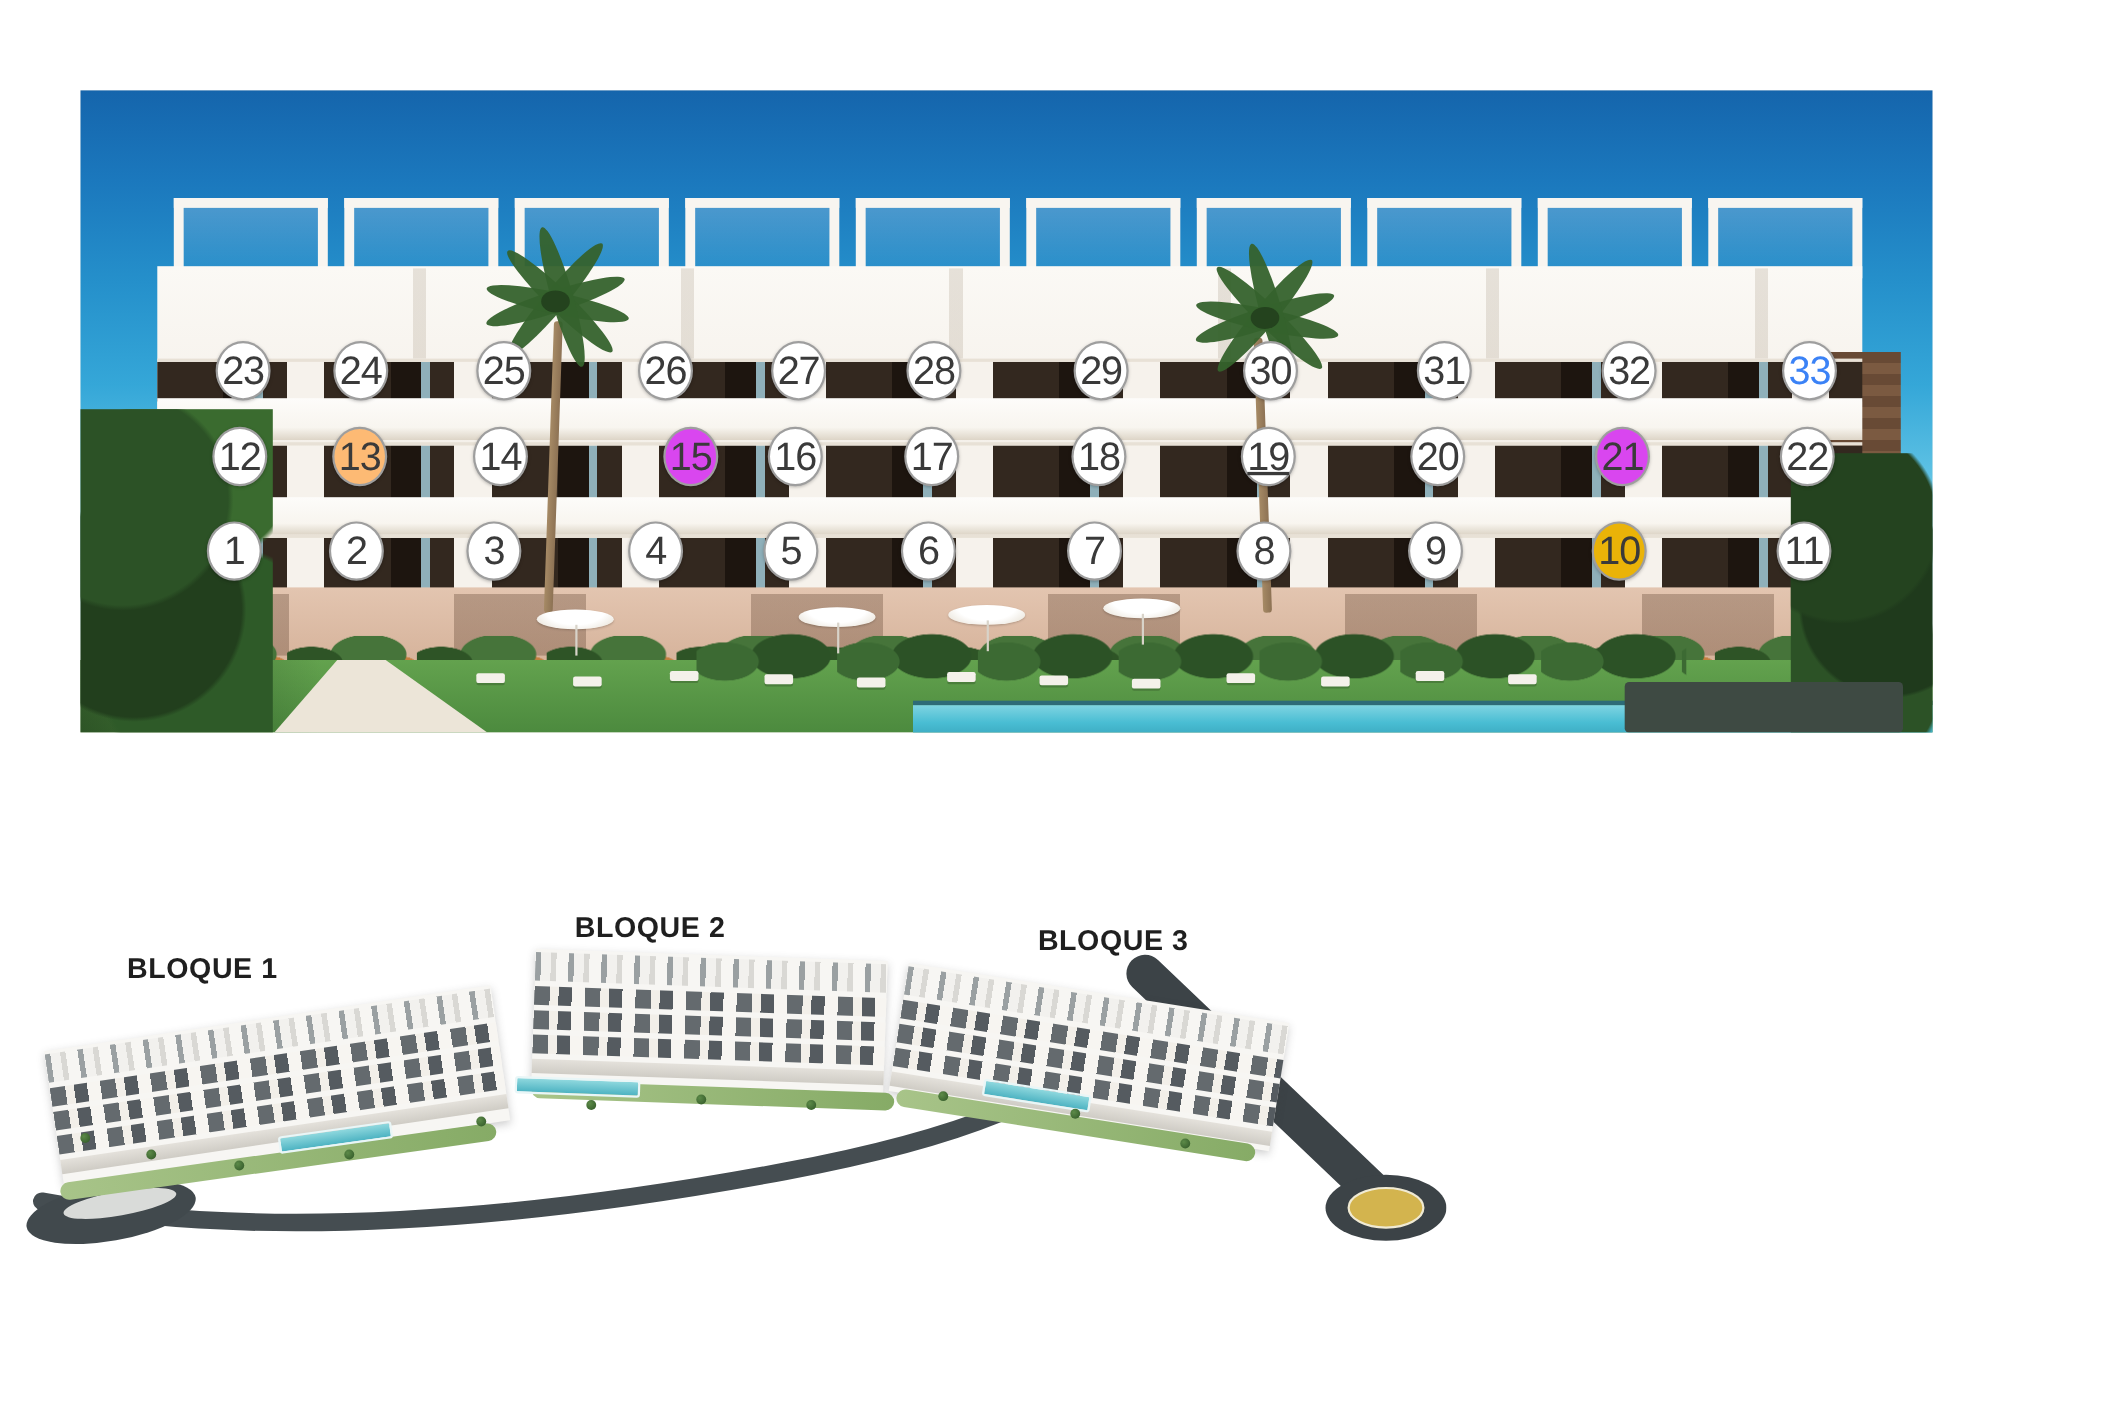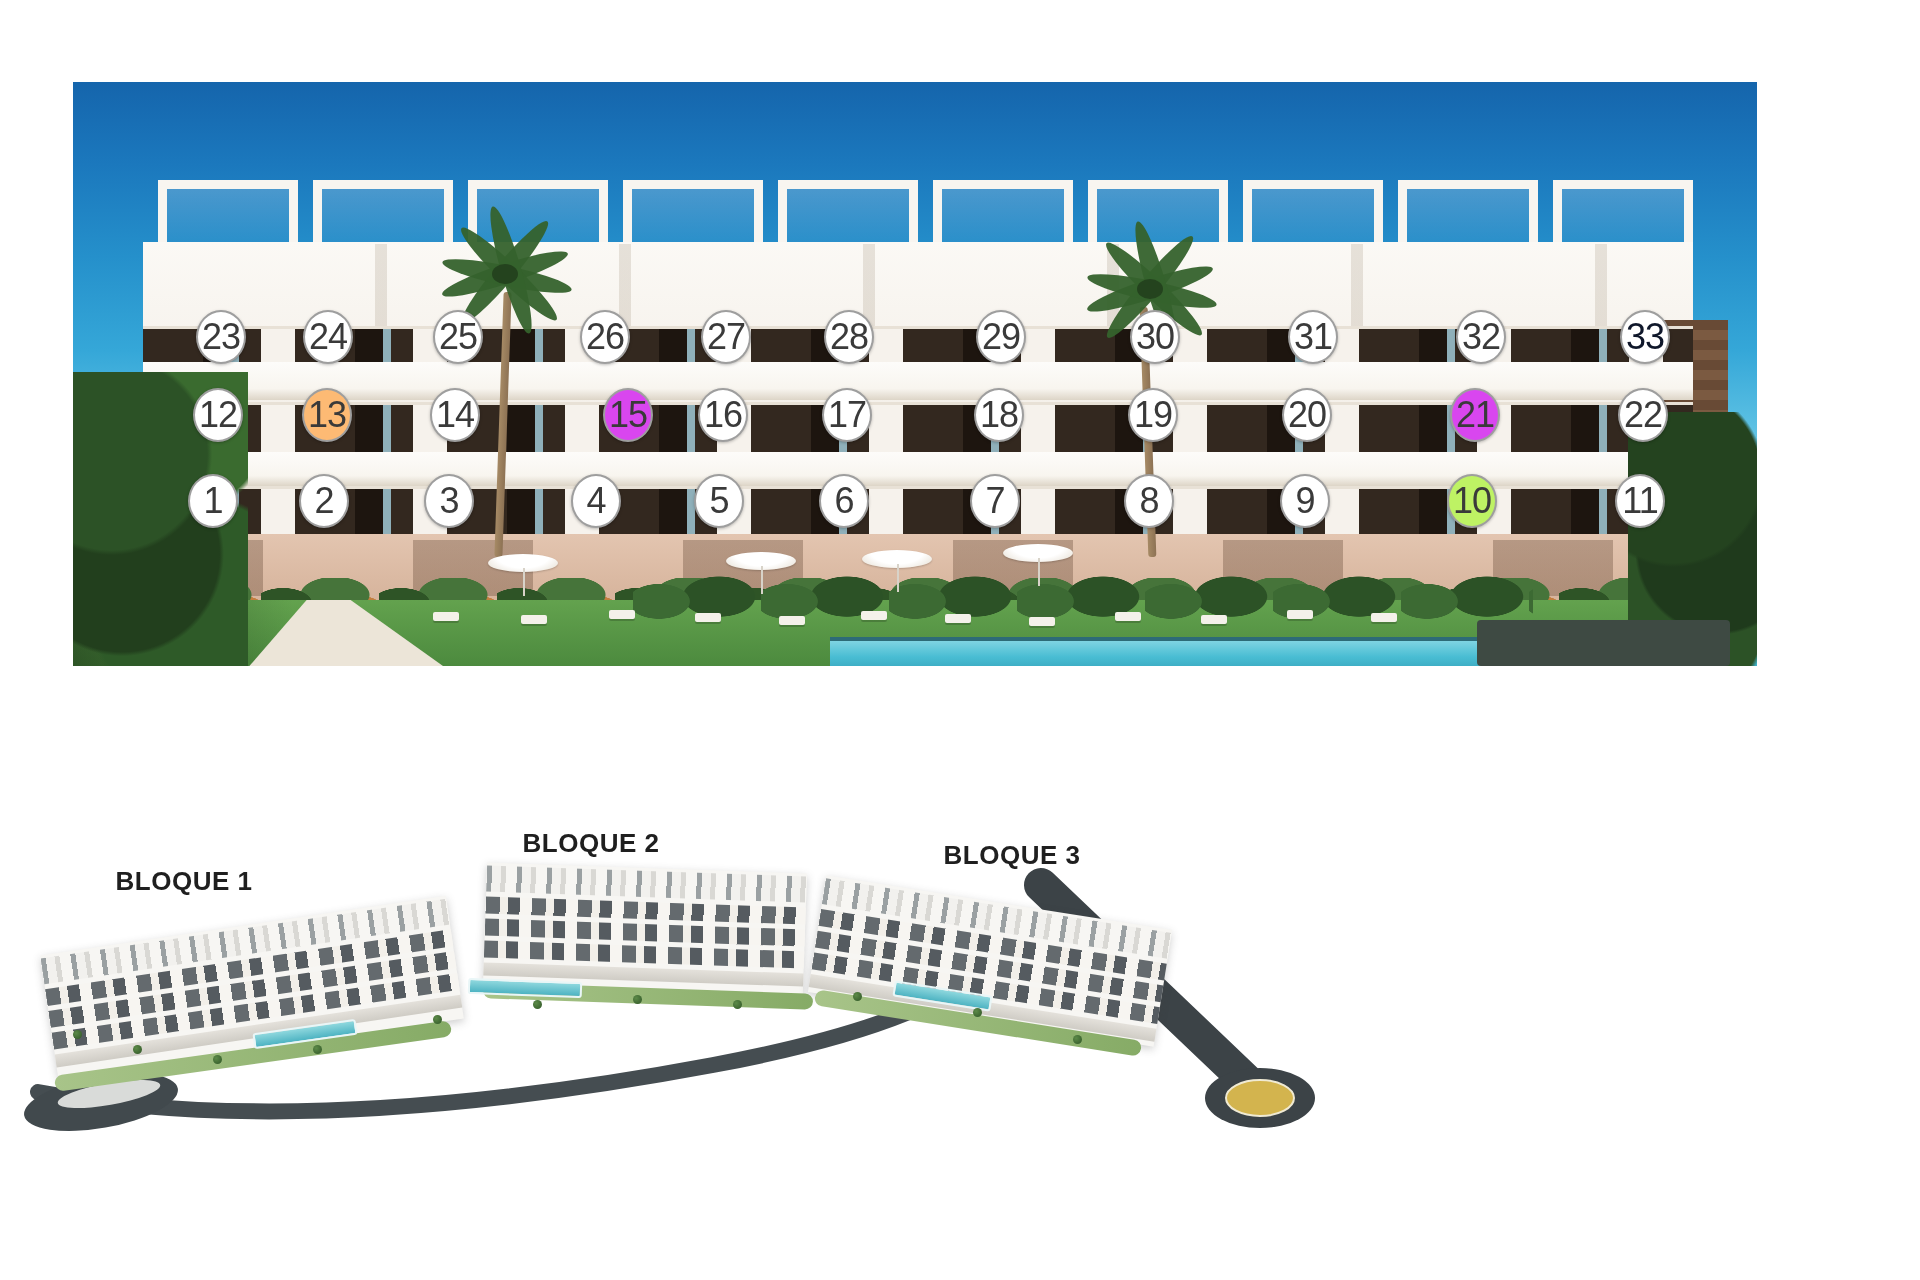--- a/index.html
+++ b/index.html
@@ -168,44 +168,44 @@
     <div>
         <div class="badge" style="left: 140px; top: 419px; background: rgb(255, 255, 255); border-color: rgb(158, 158, 158); color: rgb(58, 58, 58);">1</div>
         <div class="badge" style="left: 251px; top: 419px; background: rgb(255, 255, 255); border-color: rgb(158, 158, 158); color: rgb(58, 58, 58);">2</div>
         <div class="badge" style="left: 376px; top: 419px; background: rgb(255, 255, 255); border-color: rgb(158, 158, 158); color: rgb(58, 58, 58);">3</div>
         <div class="badge" style="left: 523px; top: 419px; background: rgb(255, 255, 255); border-color: rgb(158, 158, 158); color: rgb(58, 58, 58);">4</div>
         <div class="badge" style="left: 646px; top: 419px; background: rgb(255, 255, 255); border-color: rgb(158, 158, 158); color: rgb(58, 58, 58);">5</div>
         <div class="badge" style="left: 771px; top: 419px; background: rgb(255, 255, 255); border-color: rgb(158, 158, 158); color: rgb(58, 58, 58);">6</div>
         <div class="badge" style="left: 922px; top: 419px; background: rgb(255, 255, 255); border-color: rgb(158, 158, 158); color: rgb(58, 58, 58);">7</div>
         <div class="badge" style="left: 1076px; top: 419px; background: rgb(255, 255, 255); border-color: rgb(158, 158, 158); color: rgb(58, 58, 58);">8</div>
         <div class="badge" style="left: 1232px; top: 419px; background: rgb(255, 255, 255); border-color: rgb(158, 158, 158); color: rgb(58, 58, 58);">9</div>
-        <div class="badge" style="left: 1399px; top: 419px; background: #bef264; border-color: rgb(158, 158, 158); color: rgb(58, 58, 58);">10</div>
+        <div class="badge" style="left: 1399px; top: 419px; background: #eab308; border-color: rgb(158, 158, 158); color: rgb(58, 58, 58);">10</div>
         <div class="badge" style="left: 1567px; top: 419px; background: rgb(255, 255, 255); border-color: rgb(158, 158, 158); color: rgb(58, 58, 58);">11</div>
         <div class="badge" style="left: 145px; top: 333px; background: rgb(255, 255, 255); border-color: rgb(158, 158, 158); color: rgb(58, 58, 58);">12</div>
         <div class="badge" style="left: 254px; top: 333px; background: #fdba74; border-color: rgb(158, 158, 158); color: rgb(58, 58, 58);">13</div>
         <div class="badge" style="left: 382px; top: 333px; background: rgb(255, 255, 255); border-color: rgb(158, 158, 158); color: rgb(58, 58, 58);">14</div>
         <div class="badge" style="left: 555px; top: 333px; background: #d946ef; border-color: rgb(158, 158, 158); color: rgb(58, 58, 58);">15</div>
         <div class="badge" style="left: 650px; top: 333px; background: rgb(255, 255, 255); border-color: rgb(158, 158, 158); color: rgb(58, 58, 58);">16</div>
         <div class="badge" style="left: 774px; top: 333px; background: rgb(255, 255, 255); border-color: rgb(158, 158, 158); color: rgb(58, 58, 58);">17</div>
         <div class="badge" style="left: 926px; top: 333px; background: rgb(255, 255, 255); border-color: rgb(158, 158, 158); color: rgb(58, 58, 58);">18</div>
-        <div class="badge" style="left: 1080px; top: 333px; background: rgb(255, 255, 255); border-color: rgb(158, 158, 158); color: rgb(58, 58, 58);">19</div>
+        <div class="badge" style="left: 1080px; top: 333px; background: rgb(255, 255, 255); border-color: rgb(158, 158, 158); color: rgb(58, 58, 58); text-decoration: underline;">19</div>
         <div class="badge" style="left: 1234px; top: 333px; background: rgb(255, 255, 255); border-color: rgb(158, 158, 158); color: rgb(58, 58, 58);">20</div>
         <div class="badge" style="left: 1402px; top: 333px; background: #d946ef; border-color: rgb(158, 158, 158); color: rgb(58, 58, 58);">21</div>
         <div class="badge" style="left: 1570px; top: 333px; background: rgb(255, 255, 255); border-color: rgb(158, 158, 158); color: rgb(58, 58, 58);">22</div>
         <div class="badge" style="left: 148px; top: 255px; background: rgb(255, 255, 255); border-color: rgb(158, 158, 158); color: rgb(58, 58, 58);">23</div>
         <div class="badge" style="left: 255px; top: 255px; background: rgb(255, 255, 255); border-color: rgb(158, 158, 158); color: rgb(58, 58, 58);">24</div>
         <div class="badge" style="left: 385px; top: 255px; background: rgb(255, 255, 255); border-color: rgb(158, 158, 158); color: rgb(58, 58, 58);">25</div>
         <div class="badge" style="left: 532px; top: 255px; background: rgb(255, 255, 255); border-color: rgb(158, 158, 158); color: rgb(58, 58, 58);">26</div>
         <div class="badge" style="left: 653px; top: 255px; background: rgb(255, 255, 255); border-color: rgb(158, 158, 158); color: rgb(58, 58, 58);">27</div>
         <div class="badge" style="left: 776px; top: 255px; background: rgb(255, 255, 255); border-color: rgb(158, 158, 158); color: rgb(58, 58, 58);">28</div>
         <div class="badge" style="left: 928px; top: 255px; background: rgb(255, 255, 255); border-color: rgb(158, 158, 158); color: rgb(58, 58, 58);">29</div>
         <div class="badge" style="left: 1082px; top: 255px; background: rgb(255, 255, 255); border-color: rgb(158, 158, 158); color: rgb(58, 58, 58);">30</div>
         <div class="badge" style="left: 1240px; top: 255px; background: rgb(255, 255, 255); border-color: rgb(158, 158, 158); color: rgb(58, 58, 58);">31</div>
         <div class="badge" style="left: 1408px; top: 255px; background: rgb(255, 255, 255); border-color: rgb(158, 158, 158); color: rgb(58, 58, 58);">32</div>
-        <div class="badge" style="left: 1572px; top: 255px; background: rgb(255, 255, 255); border-color: rgb(158, 158, 158); color: #0f172a;">33</div>
+        <div class="badge" style="left: 1572px; top: 255px; background: rgb(255, 255, 255); border-color: rgb(158, 158, 158); color: #3b82f6;">33</div>
       </div>
   </figure>
 
   <figure class="siteplan" style="margin:0;">
     <svg class="roadsvg" viewBox="0 0 1302 305" width="1302" height="305">
       <path d="M 25 262 C 230 300, 470 278, 700 235 C 850 207, 960 170, 1030 93" fill="none" stroke="#454d51" stroke-width="16" stroke-linecap="round"></path>
       <ellipse cx="88" cy="272" rx="78" ry="26" transform="rotate(-10 88 272)" fill="#41494d"></ellipse>
       <ellipse cx="96" cy="264" rx="52" ry="11" transform="rotate(-10 96 264)" fill="#f4f4f2" opacity="0.85"></ellipse>
       <path d="M 1028 55 L 1243 260" fill="none" stroke="#3c4347" stroke-width="34" stroke-linecap="round"></path>
       <ellipse cx="1247" cy="268" rx="55" ry="30" fill="#3c4347"></ellipse>

